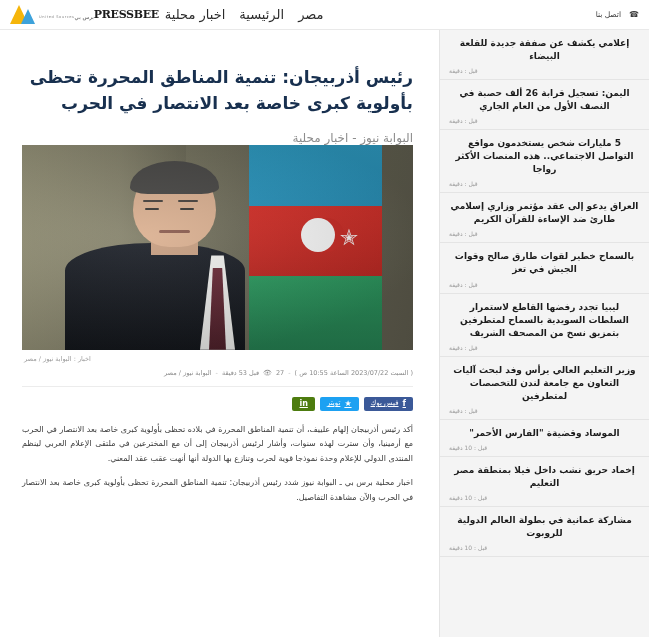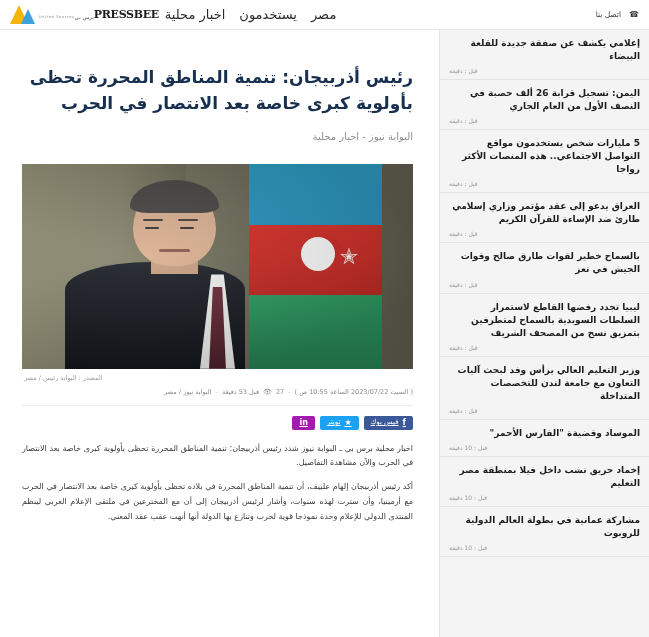--- a/index.html
+++ b/index.html
@@ -116,21 +116,21 @@
     padding: 7px 9px 5px 9px;
     border-bottom: 1px solid #e4e4e4;
     background: #f4f4f4;
   }
   .side-title {
     font-size: 9px;
     line-height: 1.45;
     color: #1c1c1c;
     font-weight: bold;
     margin: 0 0 4px 0;
-    text-align: right;
+    text-align: center;
   }
   .side-time {
     font-size: 6px;
     color: #9a9a9a;
     text-align: left;
     direction: rtl;
   }
 
   
   .main {
@@ -142,24 +142,23 @@
   .article-title {
     font-size: 17px;
     line-height: 1.55;
     font-weight: bold;
     color: #18304f;
     text-align: right;
     margin: 0 0 14px 0;
     letter-spacing: -0.2px;
   }
   .article-meta {
-    font-size: 10px;
+    font-size: 12px;
     color: #8d8d8d;
     text-align: right;
-    margin-bottom: 22px;
   }
   .article-photo {
     width: 100%;
     height: 205px;
     position: relative;
     overflow: hidden;
     background: #6e6f63;
   }
   
   .ph-bg {
@@ -288,21 +287,21 @@
     padding: 3px 7px;
     border-radius: 2px;
     color: #fff;
     font-size: 7px;
     line-height: 1;
     white-space: nowrap;
   }
   .share-btn .glyph { font-weight: bold; font-size: 8px; }
   .sb-fb { background: #3b5998; }
   .sb-tw { background: #1da1f2; }
-  .sb-in { background: #a21caf; }
+  .sb-in { background: #4d7c0f; }
 
   .article-body p {
     font-size: 8px;
     line-height: 1.85;
     color: #3a3a3a;
     text-align: justify;
     margin: 0 0 9px 0;
   }
 </style>
 </head>
@@ -310,21 +309,21 @@
 
 <div class="page">
 
   <div class="topbar">
     <div class="topbar-right">
       <span class="phone-icon">☎</span>
       <a class="contact-link" href="#">اتصل بنا</a>
     </div>
     <div class="nav-center">
       <a class="nav-item" href="#">مصر</a>
-      <a class="nav-item" href="#">يستخدمون</a>
+      <a class="nav-item" href="#">الرئيسية</a>
       <a class="nav-item" href="#">اخبار محلية</a>
     </div>
     <div class="brand">
       <div class="brand-text">
         <span class="brand-name">PRESSBEE</span>
         <span class="brand-ar">برس بي</span>
         <span class="brand-sub">United Sources</span>
       </div>
       <div class="brand-logo">
         <span class="tri tri1"></span>
@@ -354,21 +353,21 @@
       </div>
       <div class="side-item">
         <div class="side-title">بالسماح خطير لقوات طارق صالح وقوات الجيش في تعز</div>
         <div class="side-time">قبل : دقيقة</div>
       </div>
       <div class="side-item">
         <div class="side-title">ليبيا تجدد رفضها القاطع لاستمرار السلطات السويدية بالسماح لمتطرفين بتمزيق نسخ من المصحف الشريف</div>
         <div class="side-time">قبل : دقيقة</div>
       </div>
       <div class="side-item">
-        <div class="side-title">وزير التعليم العالي يرأس وفد لبحث آليات التعاون مع جامعة لندن للتخصصات المتداخلة</div>
+        <div class="side-title">وزير التعليم العالي يرأس وفد لبحث آليات التعاون مع جامعة لندن للتخصصات لمتطرفين</div>
         <div class="side-time">قبل : دقيقة</div>
       </div>
       <div class="side-item">
         <div class="side-title">الموساد وقضيةة "الفارس الأحمر"</div>
         <div class="side-time">قبل : 10 دقيقة</div>
       </div>
       <div class="side-item">
         <div class="side-title">إخماد حريق نشب داخل فيلا بمنطقة مصر التعليم</div>
         <div class="side-time">قبل : 10 دقيقة</div>
       </div>
@@ -396,21 +395,21 @@
         <div class="ph-neck"></div>
         <div class="ph-head"></div>
         <div class="ph-hair"></div>
         <div class="ph-brow-l"></div>
         <div class="ph-brow-r"></div>
         <div class="ph-eye-l"></div>
         <div class="ph-eye-r"></div>
         <div class="ph-mouth"></div>
         <div class="ph-shadow"></div>
       </div>
-      <div class="photo-caption">المصدر : البوابة رئيس / مصر</div>
+      <div class="photo-caption">اخبار : البوابة نيوز / مصر</div>
 
       <div class="byline-row">
         <span>( السبت 2023/07/22 الساعة 10:55 ص )</span>
         <span class="byline-sep">-</span>
         <span>27</span>
         <span class="eye-icon">👁</span>
         <span>قبل 53 دقيقة</span>
         <span class="byline-sep">-</span>
         <span>البوابة نيوز / مصر</span>
       </div>
@@ -423,19 +422,19 @@
         <a class="share-btn sb-tw" href="#">
           <span class="glyph">★</span>
           <span>تويتر</span>
         </a>
         <a class="share-btn sb-in" href="#">
           <span class="glyph">in</span>
         </a>
       </div>
 
       <div class="article-body">
+        <p>أكد رئيس أذربيجان إلهام علييف، أن تنمية المناطق المحررة في بلاده تحظى بأولوية كبرى خاصة بعد الانتصار في الحرب مع أرمينيا، وأن سترت لهذه سنوات، وأشار لرئيس أذربيجان إلى أن مع المخترعين في ملتقى الإعلام العربي لينظم المنتدى الدولي للإعلام وحدة نموذجا قوية لحرب وتنازع بها الدولة أنها أنهت عقب عقد المعني.</p>
         <p>اخبار محلية برس بي ـ البوابة نيوز شدد رئيس أذربيجان: تنمية المناطق المحررة تحظى بأولوية كبرى خاصة بعد الانتصار في الحرب والآن مشاهدة التفاصيل.</p>
-        <p>أكد رئيس أذربيجان إلهام علييف، أن تنمية المناطق المحررة في بلاده تحظى بأولوية كبرى خاصة بعد الانتصار في الحرب مع أرمينيا، وأن سترت لهذه سنوات، وأشار لرئيس أذربيجان إلى أن مع المخترعين في ملتقى الإعلام العربي لينظم المنتدى الدولي للإعلام وحدة نموذجا قوية لحرب وتنازع بها الدولة أنها أنهت عقب عقد المعني.</p>
       </div>
     </div>
 
   </div>
 </div>
 
 </body></html>

